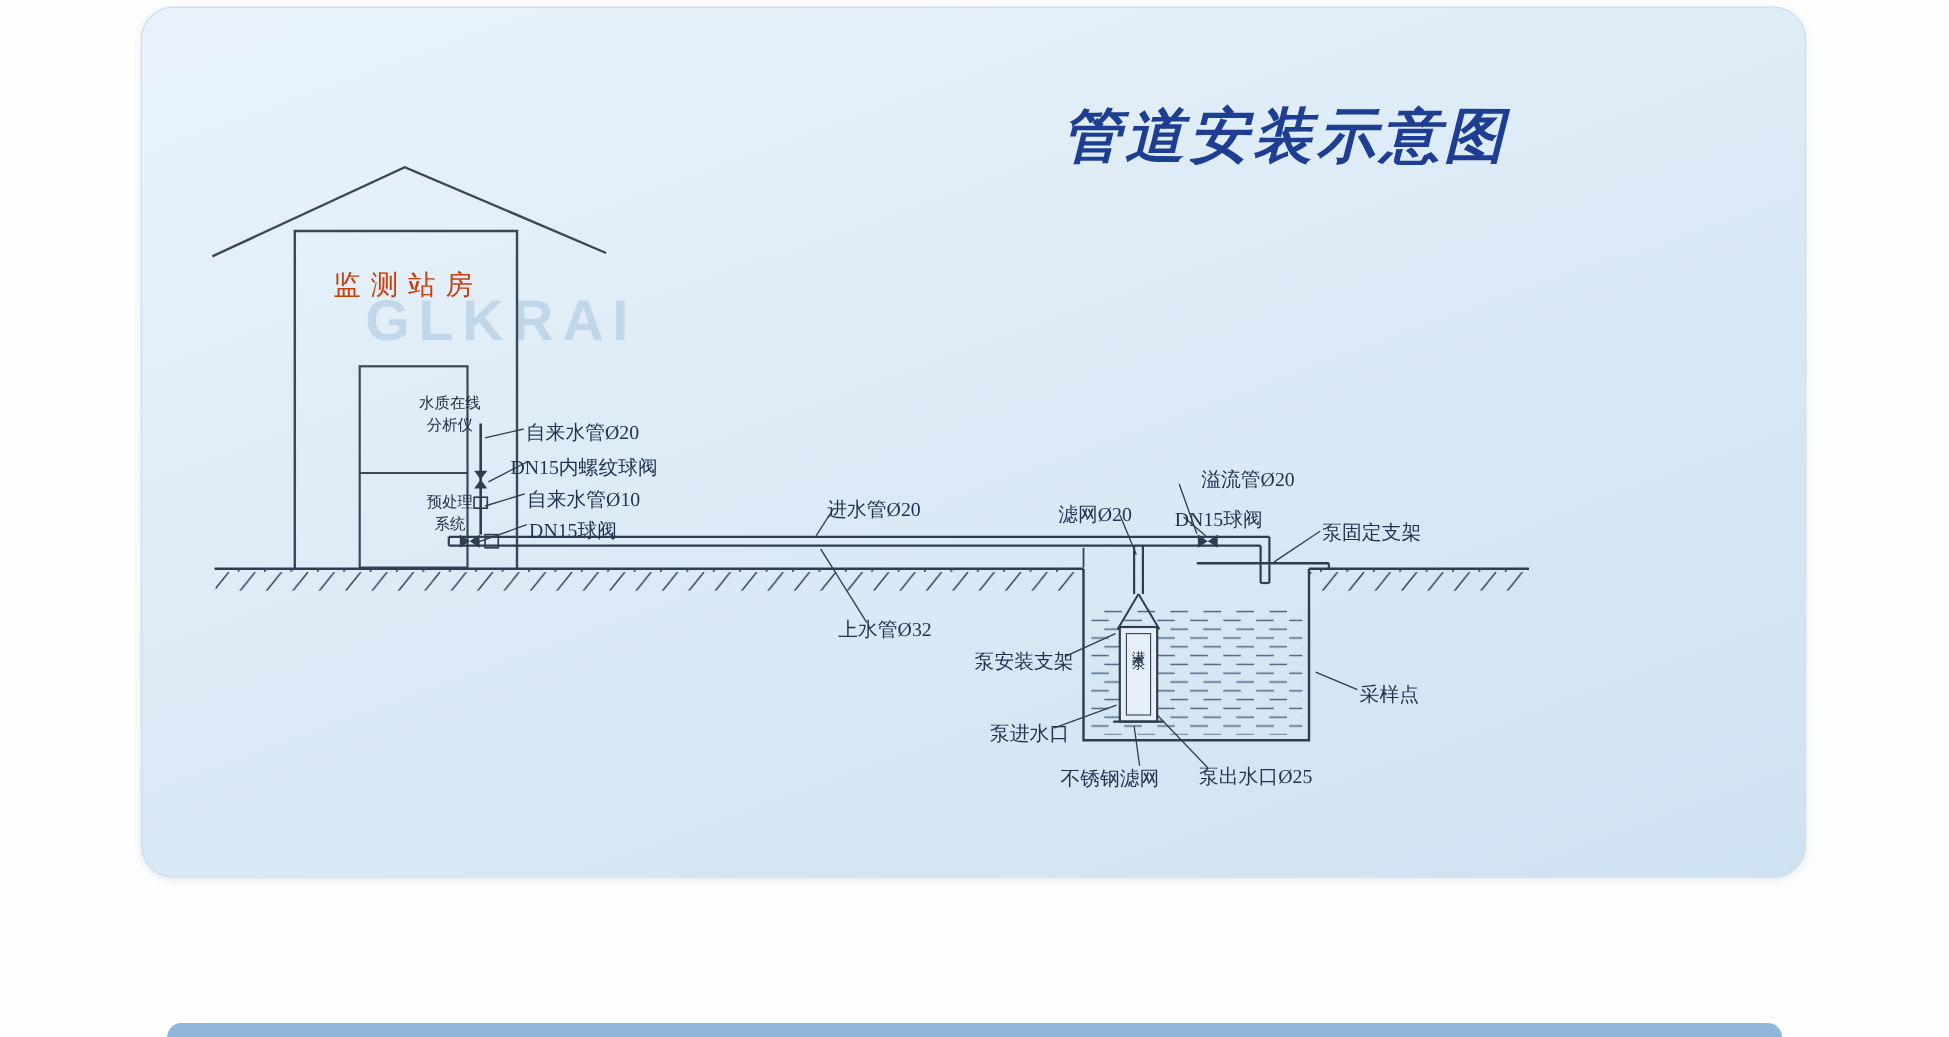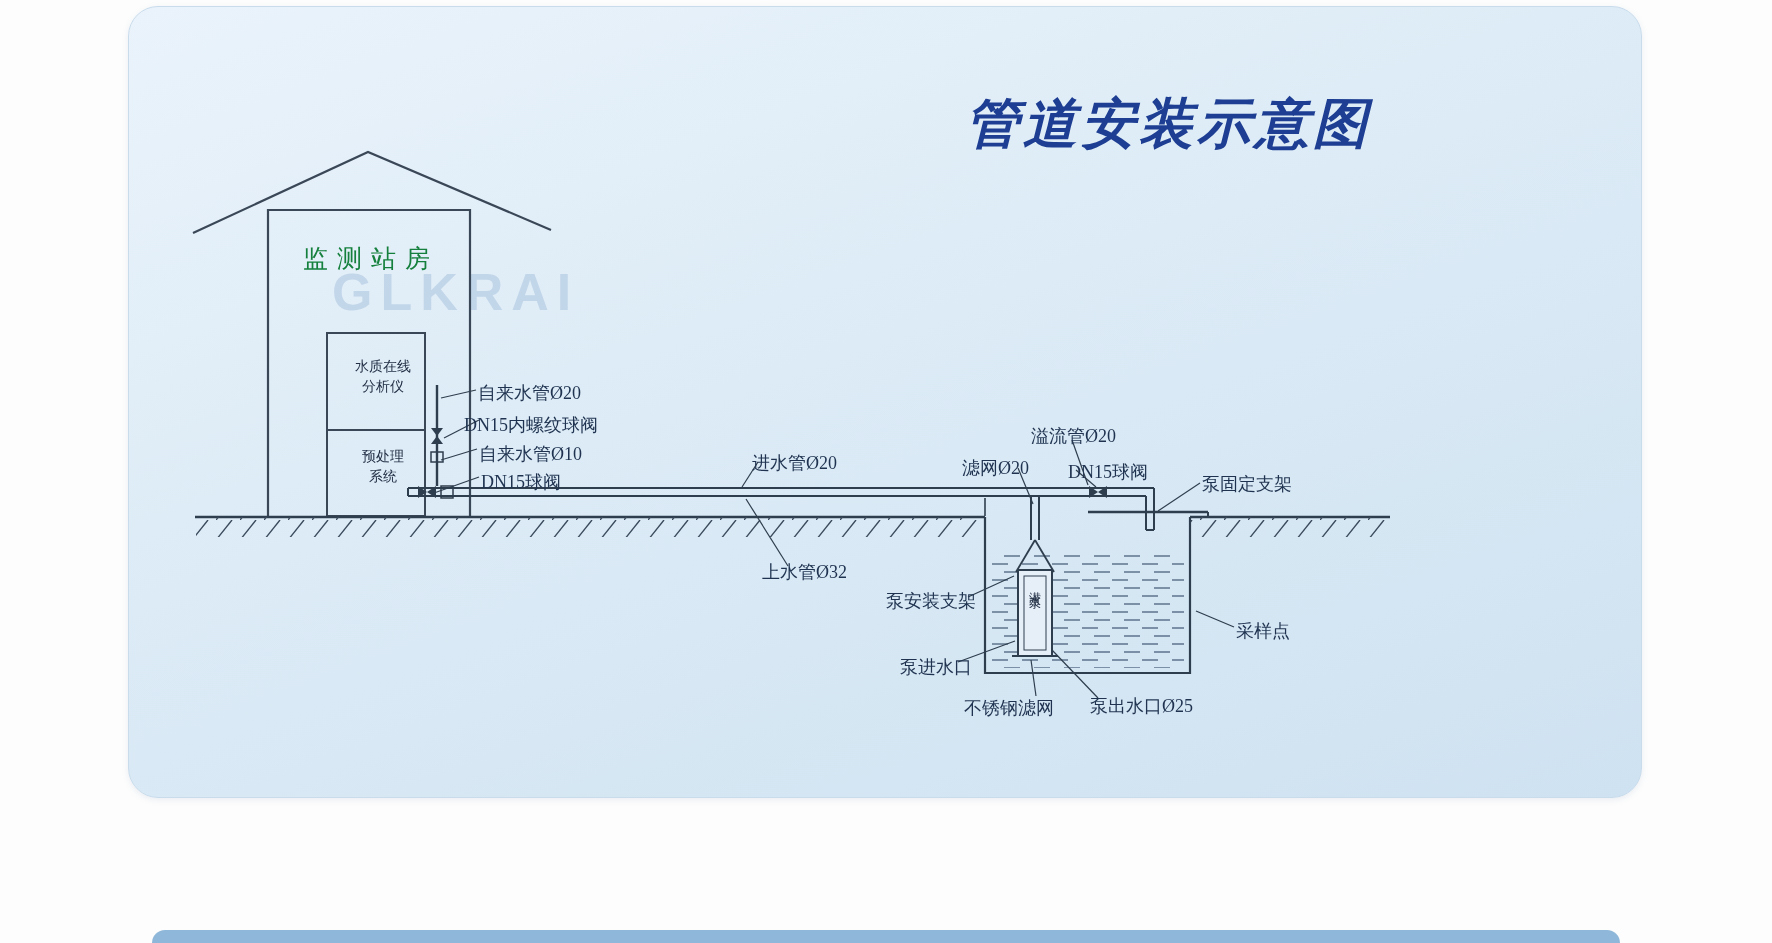--- a/index.html
+++ b/index.html
@@ -31,25 +31,25 @@
     font-size:52px;font-weight:bold;letter-spacing:8px;
     color:rgba(145,175,210,0.38);white-space:nowrap;
     font-family:"Liberation Sans",sans-serif;
   }
   .lbl{
     position:absolute;font-size:18px;color:#1f3350;white-space:nowrap;
     font-family:"Liberation Serif",serif;
   }
   .station-label{
     position:absolute;left:303px;top:242px;font-size:25px;letter-spacing:9px;
-    color:#15803d;white-space:nowrap;font-family:"Liberation Serif",serif;
+    color:#c2410c;white-space:nowrap;font-family:"Liberation Serif",serif;
   }
   .box-text{
     position:absolute;width:112px;text-align:center;font-size:14px;
-    color:#222f45;white-space:nowrap;font-family:"Liberation Serif",serif;
+    color:#222f45;white-space:nowrap;font-family:"Liberation Serif",serif;padding-left:26px;
   }
   .pump-label{
     position:absolute;left:1026px;top:582px;
     writing-mode:vertical-rl;letter-spacing:3px;
     font-size:12px;color:#222f45;font-family:"Liberation Serif",serif;
   }
   svg{position:absolute;left:0;top:0;}
 </style>
 </head>
 <body>
@@ -146,20 +146,20 @@
 
 <div class="pump-label">潜水泵</div>
 
 <div class="lbl" style="left:478px;top:381px">自来水管Ø20</div>
 <div class="lbl" style="left:464px;top:413px">DN15内螺纹球阀</div>
 <div class="lbl" style="left:479px;top:442px">自来水管Ø10</div>
 <div class="lbl" style="left:481px;top:470px">DN15球阀</div>
 <div class="lbl" style="left:752px;top:451px">进水管Ø20</div>
 <div class="lbl" style="left:762px;top:560px">上水管Ø32</div>
 <div class="lbl" style="left:962px;top:456px">滤网Ø20</div>
-<div class="lbl" style="left:1031px;top:424px">溢流管Ø20</div>
+<div class="lbl" style="left:1092px;top:424px">溢流管Ø20</div>
 <div class="lbl" style="left:1068px;top:460px">DN15球阀</div>
 <div class="lbl" style="left:1202px;top:472px">泵固定支架</div>
 <div class="lbl" style="left:886px;top:589px">泵安装支架</div>
 <div class="lbl" style="left:900px;top:655px">泵进水口</div>
 <div class="lbl" style="left:964px;top:696px">不锈钢滤网</div>
 <div class="lbl" style="left:1090px;top:694px">泵出水口Ø25</div>
 <div class="lbl" style="left:1236px;top:619px">采样点</div>
 
 </body></html>

